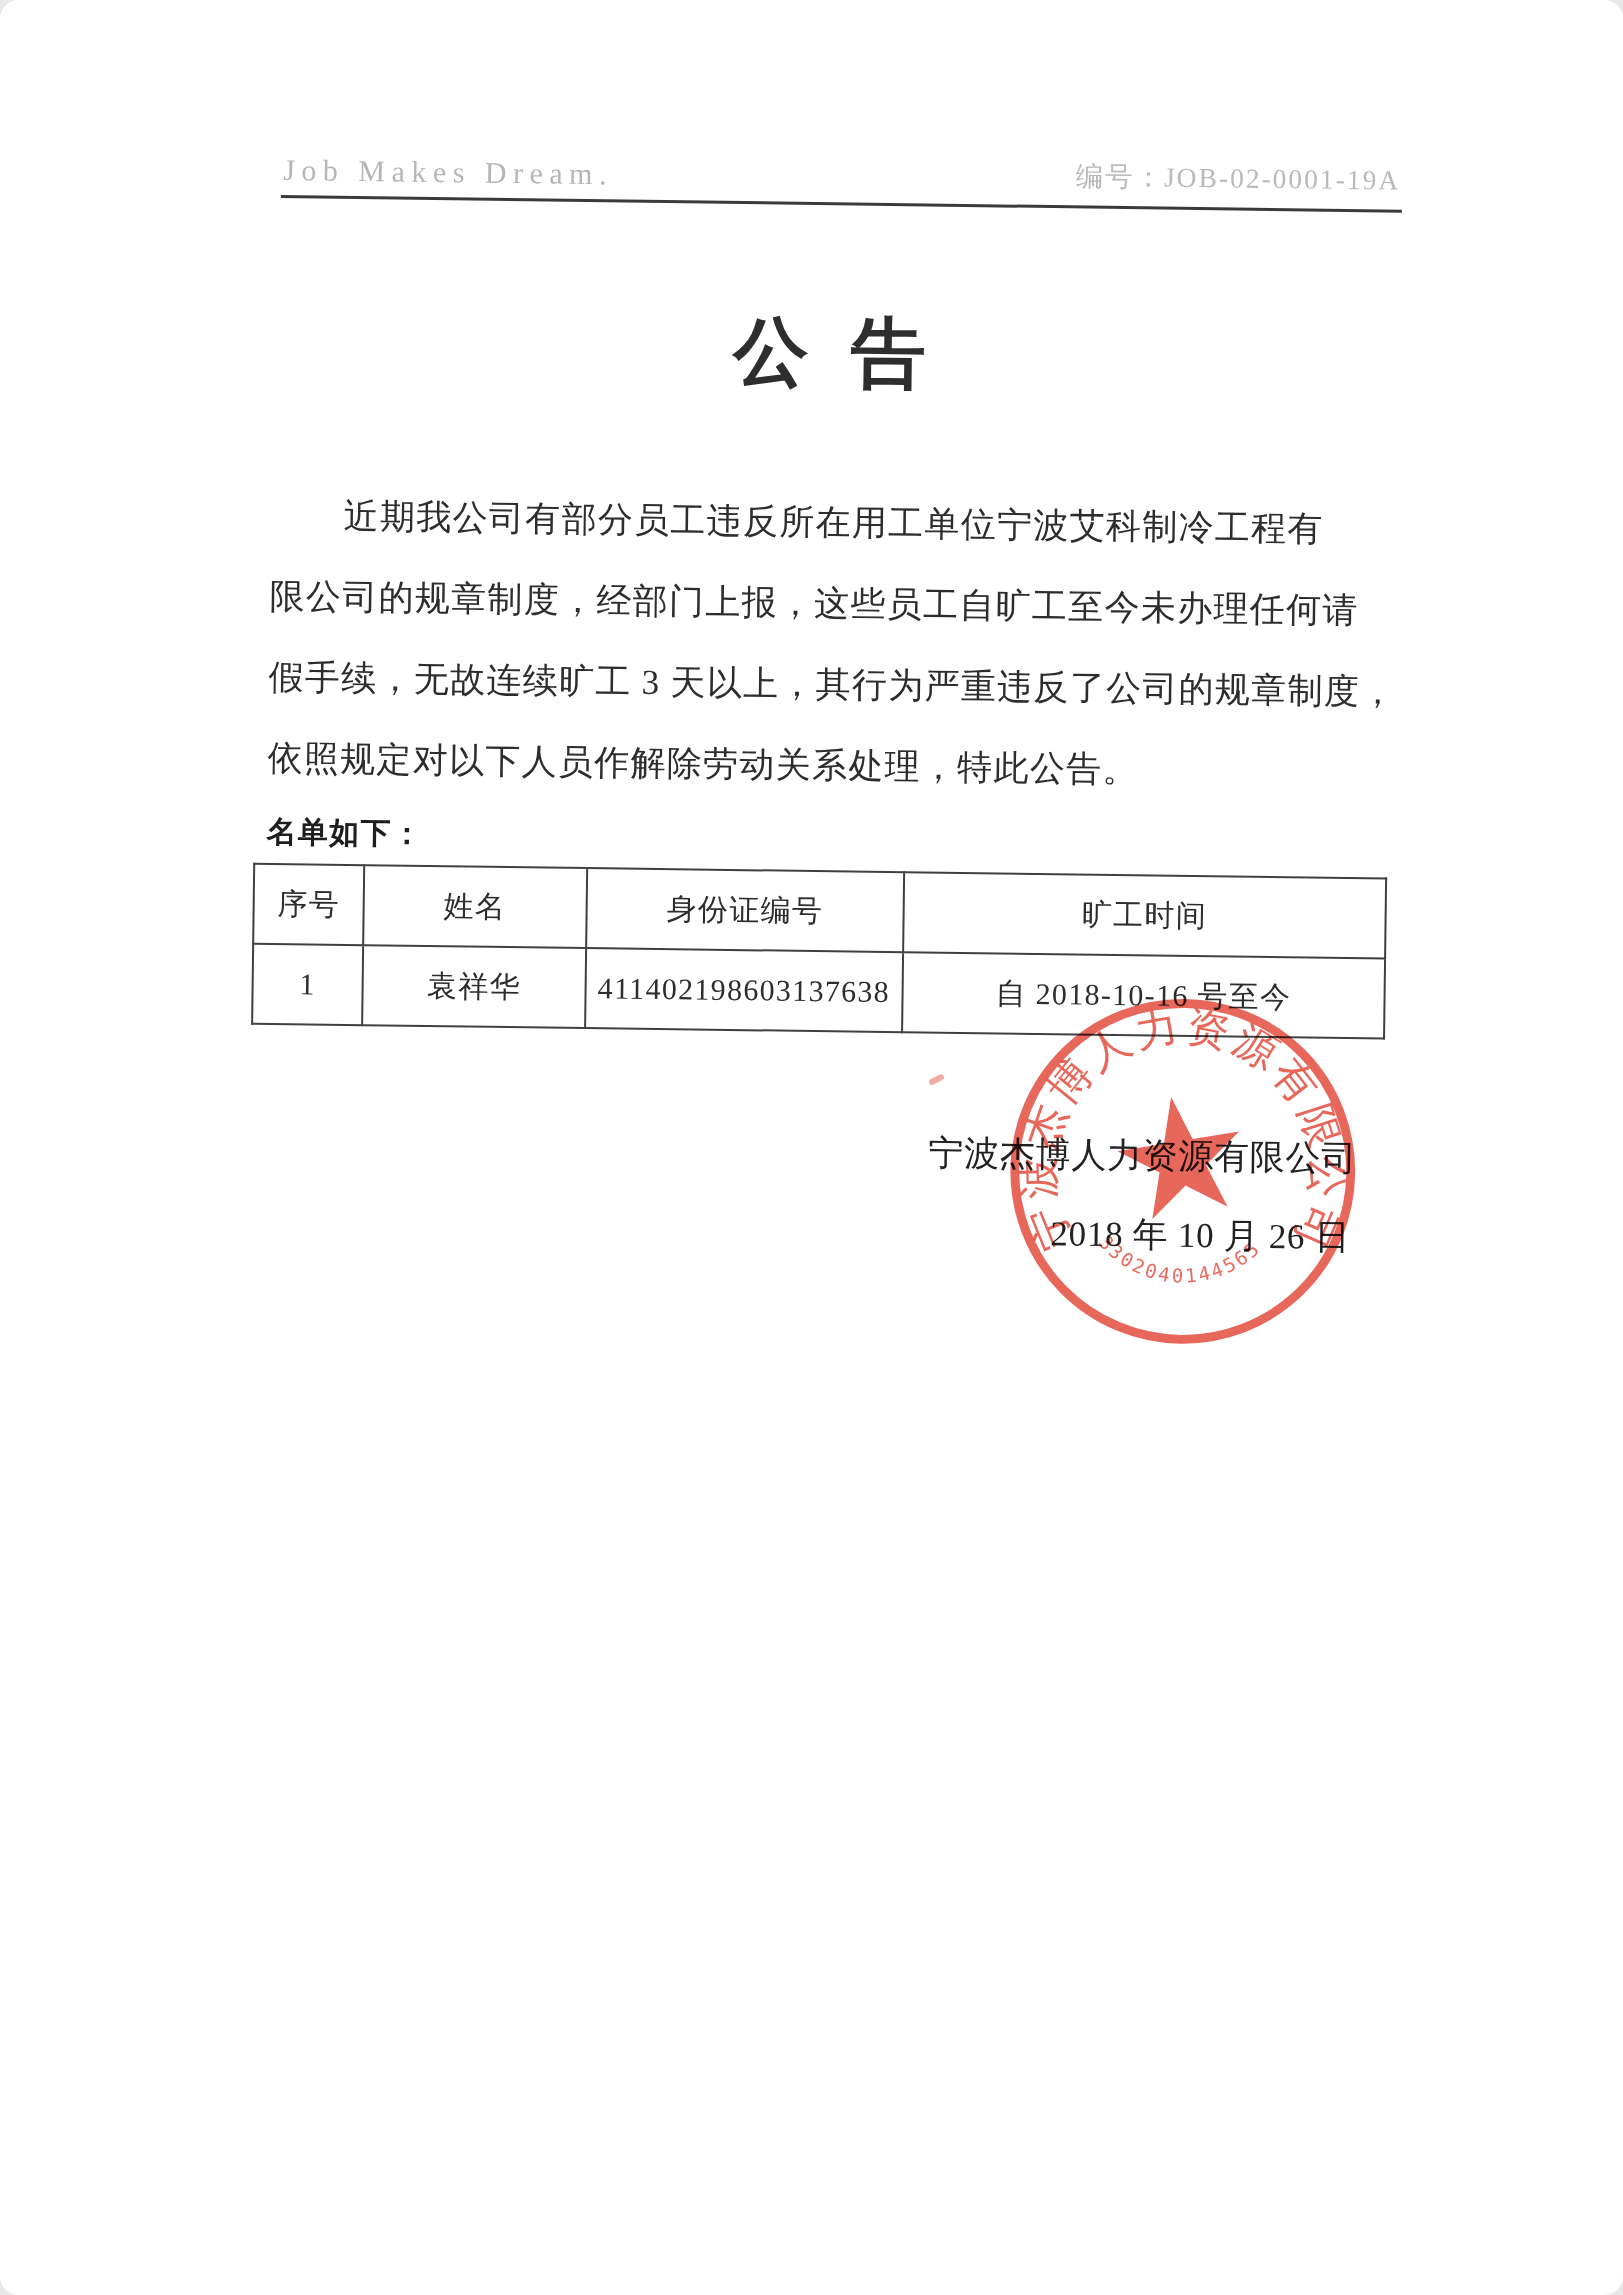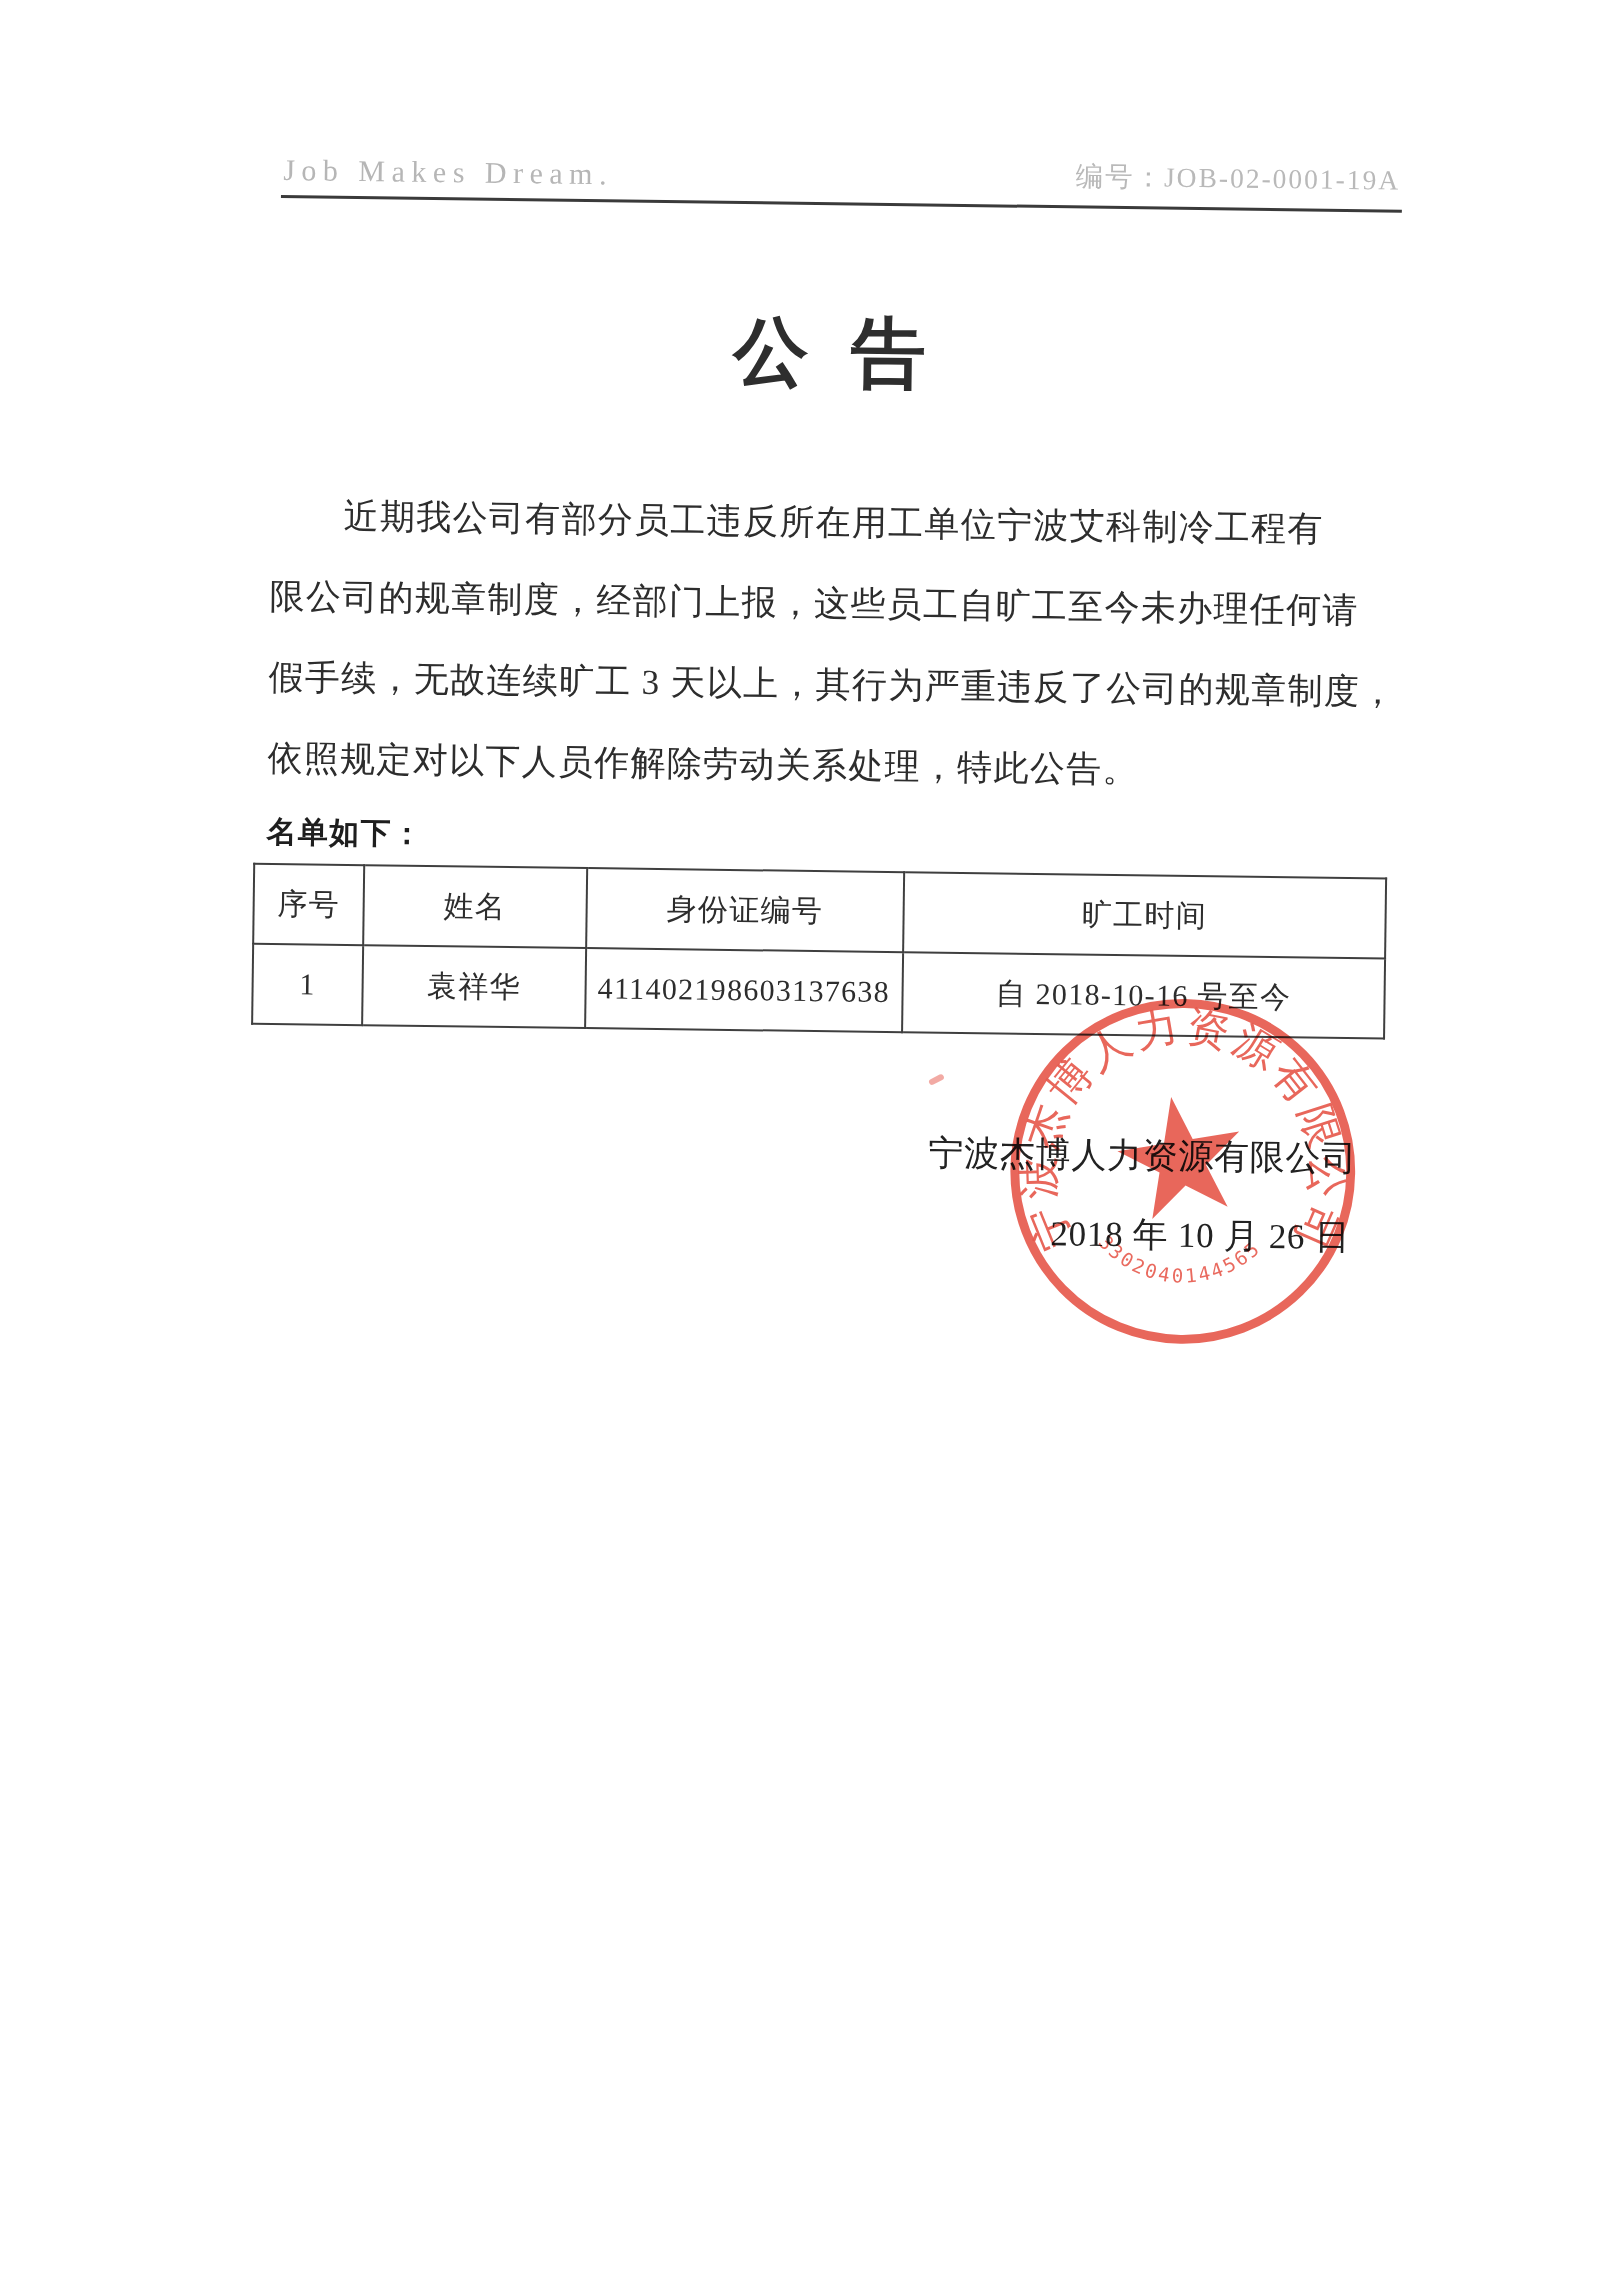--- a/index.html
+++ b/index.html
@@ -3,20 +3,21 @@
 <meta charset="utf-8">
 <style>
   html,body{margin:0;padding:0;background:#e9e9e9;}
   #page{
     position:relative;
     width:1623px;height:2295px;
     background:#ffffff;
     overflow:hidden;
     font-family:"Liberation Serif","DejaVu Serif",serif;
     color:#2b2b2b;
+    border-radius:19px;
   }
   #content{
     position:absolute;left:0;top:0;width:1623px;height:2295px;
     transform:rotate(0.75deg);
     transform-origin:281px 193px;
   }
   .abs{position:absolute;}
 
   
   .hdr-slogan{

